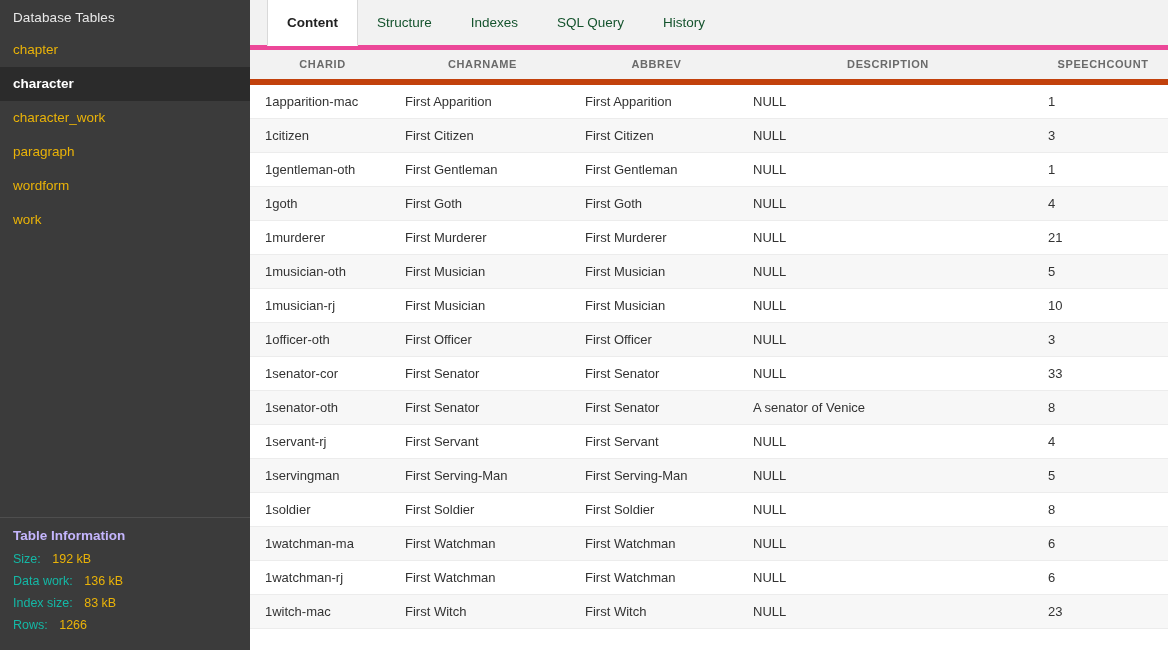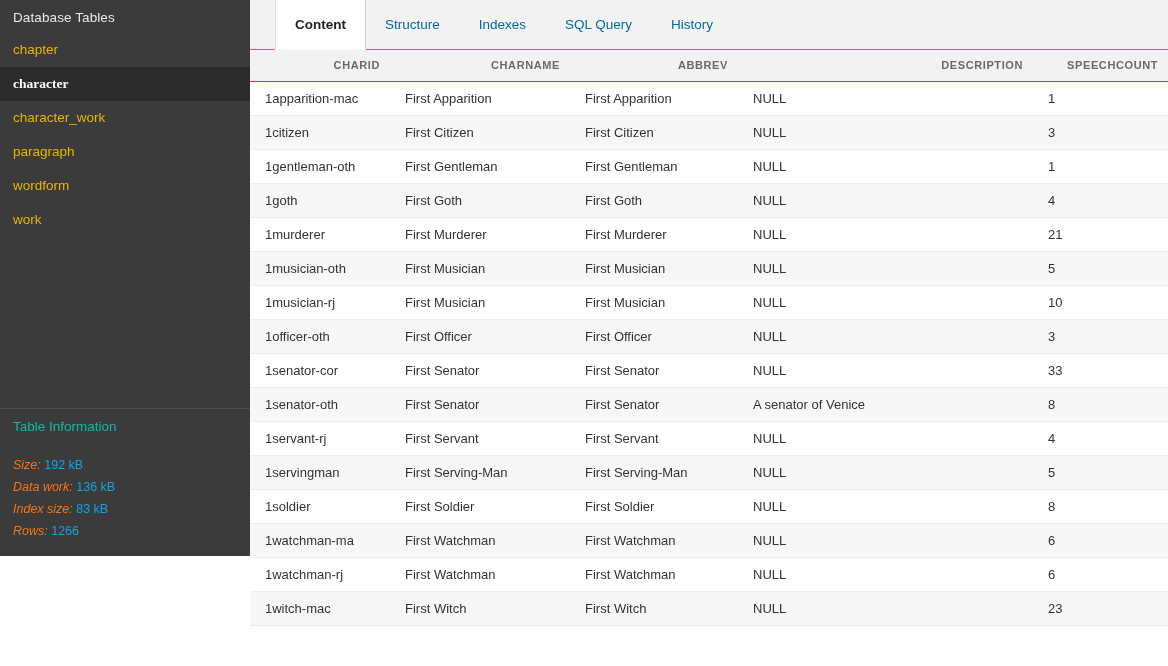--- a/index.html
+++ b/index.html
@@ -14,21 +14,21 @@
     position: relative;
     width: 1168px;
     height: 666px;
     display: flex;
     overflow: hidden;
   }
 
   
   #sidebar {
     width: 250px;
-    height: 556px;
+    height: 650px;
     background: #3b3b3b;
     color: #cfcfcf;
     flex: 0 0 250px;
     position: relative;
     overflow: hidden;
   }
   .sidebar-header {
     padding: 10px 13px 8px 13px;
     font-size: 13.5px;
     color: #e8e8e8;
@@ -43,74 +43,74 @@
     padding: 8px 13px 9px 13px;
     font-size: 13.5px;
     color: #eab308;
     cursor: pointer;
     line-height: 17px;
   }
   .table-item.active {
     background: #2b2b2b;
     color: #ffffff;
     font-weight: bold;
-    font-family: Liberation Serif, serif;
   }
   .sidebar-info {
     position: absolute;
     left: 0;
     bottom: 0;
     width: 250px;
     background: #3b3b3b;
     border-top: 1px solid #4e4e4e;
     padding: 10px 13px 10px 13px;
   }
   .info-title {
     font-size: 13.5px;
-    color: #14b8a6;
-    margin-bottom: 24px;
+    color: #c4b5fd;
+    margin-bottom: 9px;
+    font-weight: bold;
   }
   .info-row {
     font-size: 12.5px;
     color: #d8d8d8;
     margin-bottom: 7px;
     line-height: 15px;
   }
   .info-row .info-label {
-    color: #f97316;
-    font-style: italic;
+    color: #14b8a6;
   }
   .info-row .info-value {
-    color: #0ea5e9;
+    color: #eab308;
+    margin-left: 8px;
   }
 
   
   #main {
     flex: 1 1 auto;
     height: 666px;
     background: #ffffff;
     display: flex;
     flex-direction: column;
     overflow: hidden;
   }
   .tabbar {
     height: 50px;
     flex: 0 0 50px;
     background: #f2f2f2;
-    border-bottom: 1px solid #ec4899;
+    border-bottom: 5px solid #ec4899;
     display: flex;
     align-items: stretch;
-    padding-left: 25px;
+    padding-left: 17px;
   }
   .tab {
     padding: 0 19px;
     display: flex;
     align-items: center;
     font-size: 13.5px;
-    color: #0369a1;
+    color: #14532d;
     cursor: pointer;
     border-right: 1px solid transparent;
     position: relative;
   }
   .tab.active {
     background: #ffffff;
     color: #222222;
     font-weight: bold;
     border-left: 1px solid #d9d9d9;
     border-right: 1px solid #d9d9d9;
@@ -121,28 +121,28 @@
     flex: 1 1 auto;
     overflow: hidden;
     position: relative;
   }
   table.data {
     width: 100%;
     border-collapse: collapse;
     table-layout: fixed;
   }
   table.data thead th {
-    text-align: right;
+    text-align: center;
     font-size: 11px;
     letter-spacing: 0.6px;
     color: #6a6a6a;
     font-weight: bold;
     background: #f2f2f2;
     padding: 8px 10px 9px 15px;
-    border-bottom: 1px solid #c2410c;
+    border-bottom: 6px solid #c2410c;
     height: 31px;
   }
   table.data tbody td {
     font-size: 13px;
     color: #333333;
     padding: 0 10px 0 15px;
     height: 33px;
     line-height: 33px;
     border-bottom: 1px solid #ececec;
     white-space: nowrap;

